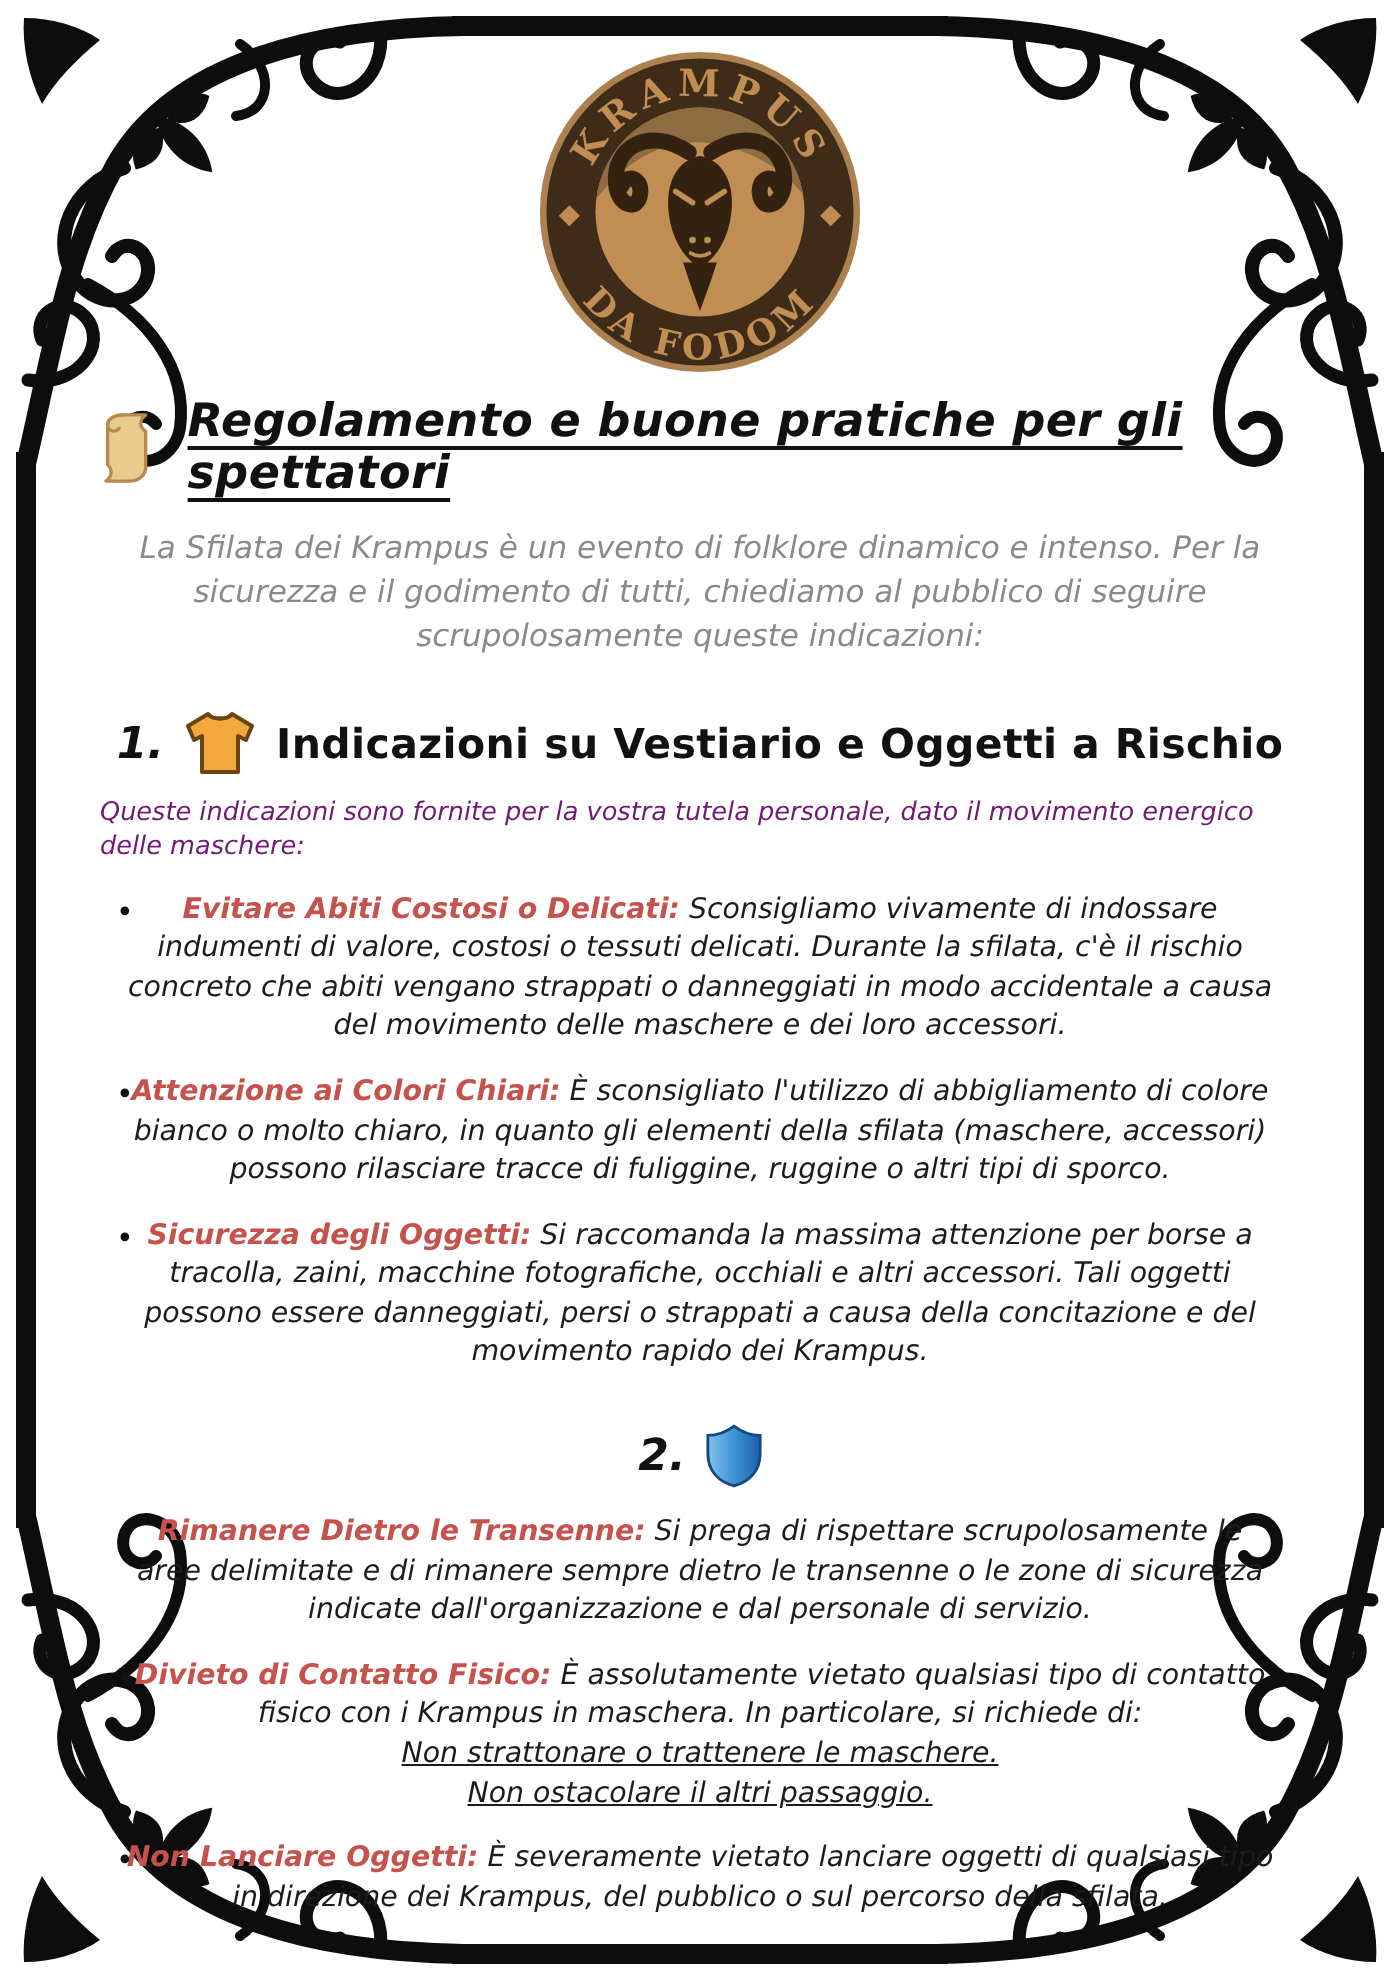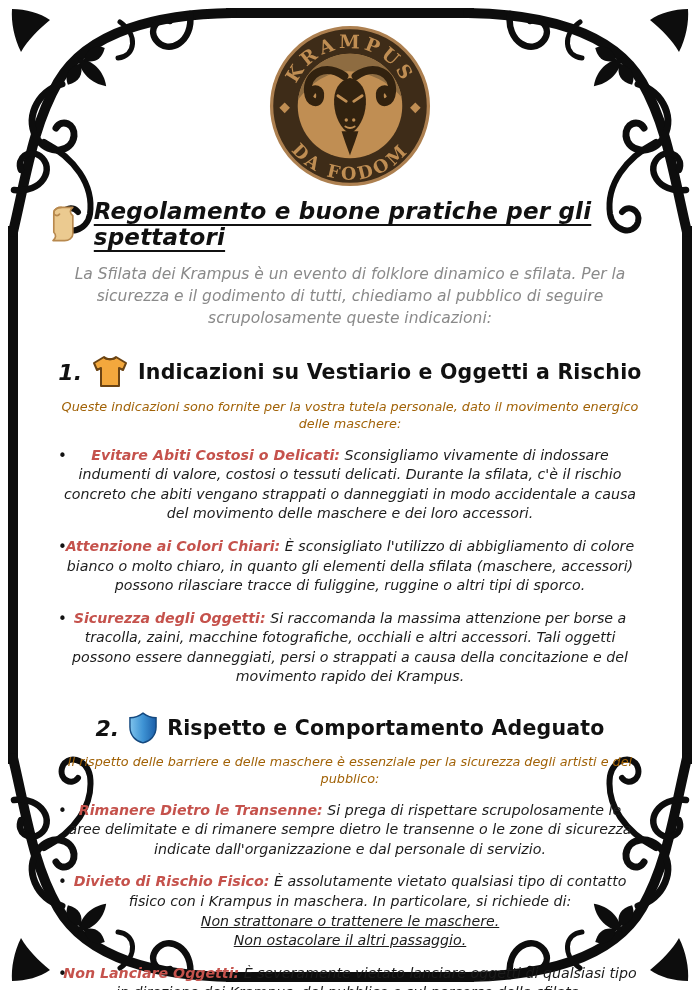--- a/index.html
+++ b/index.html
@@ -27,22 +27,22 @@
   .intro{
     margin-top:13px;width:612px;text-align:center;
     font-size:15.5px;line-height:1.42;font-style:italic;color:#8a8a8a;
   }
   .section-heading{
     display:flex;align-items:center;gap:10px;margin-top:26px;
   }
   .section-number{font-size:22px;font-weight:600;font-style:italic;color:#111;}
   .section-title{font-size:20.5px;font-weight:600;color:#111;letter-spacing:.2px;}
   .section-sub{
-    margin-top:9px;width:600px;text-align:center;
-    font-size:12.8px;font-style:italic;color:#a16207;line-height:1.35;
+    margin-top:9px;width:600px;text-align:left;
+    font-size:12.8px;font-style:italic;color:#701a75;line-height:1.35;
   }
   ul.bullets{
     list-style:none;margin:13px 0 0 0;padding:0;width:596px;
   }
   ul.bullets li{
     position:relative;text-align:center;
     font-size:14.2px;line-height:1.38;font-style:italic;font-weight:500;
     margin-bottom:13px;padding:0 10px;
   }
   ul.bullets li .dot{
@@ -118,21 +118,21 @@
   </svg>
 
   <div class="title-row">
     <svg width="34" height="42" viewBox="0 0 36 44">
       <path d="M7,8 C7,4 12,2 16,2 L30,2 C26,5 26,9 30,12 L30,34 C30,39 25,42 20,42 L6,42 C10,39 10,35 7,32 Z" fill="#ebca90" stroke="#b8894e" stroke-width="2" stroke-linejoin="round"></path>
       <path d="M16,2 C12,2 7,4 7,8 C7,12 12,13 14,10" fill="none" stroke="#b8894e" stroke-width="2" stroke-linecap="round"></path>
     </svg>
     <div class="page-title">Regolamento e buone pratiche per gli spettatori</div>
   </div>
 
-  <div class="intro">La Sfilata dei Krampus è un evento di folklore dinamico e sfilata. Per la sicurezza e il godimento di tutti, chiediamo al pubblico di seguire scrupolosamente queste indicazioni:</div>
+  <div class="intro">La Sfilata dei Krampus è un evento di folklore dinamico e intenso. Per la sicurezza e il godimento di tutti, chiediamo al pubblico di seguire scrupolosamente queste indicazioni:</div>
 
   <div class="section-heading">
     <span class="section-number">1.</span>
     <svg width="36" height="34" viewBox="0 0 36 34">
       <path d="M12,2 L2,8 L5,15 L9,13 L9,31 L27,31 L27,13 L31,15 L34,8 L24,2 C22,5 14,5 12,2 Z" fill="#f3a83d" stroke="#6b4414" stroke-width="2" stroke-linejoin="round"></path>
       <path d="M12,2 C14,5 22,5 24,2" fill="none" stroke="#6b4414" stroke-width="2"></path>
     </svg>
     <span class="section-title">Indicazioni su Vestiario e Oggetti a Rischio</span>
   </div>
   <div class="section-sub">Queste indicazioni sono fornite per la vostra tutela personale, dato il movimento energico delle maschere:</div>
@@ -160,33 +160,31 @@
     <svg width="28" height="32" viewBox="0 0 30 34">
       <defs>
         <linearGradient id="sg" x1="0" y1="0" x2="1" y2="0">
           <stop offset="0" stop-color="#7fc3ec"></stop>
           <stop offset="0.5" stop-color="#3e93d4"></stop>
           <stop offset="1" stop-color="#1b5ea8"></stop>
         </linearGradient>
       </defs>
       <path d="M15,1 C11,4 6,6 1,6 L1,16 C1,25 7,31 15,33 C23,31 29,25 29,16 L29,6 C24,6 19,4 15,1 Z" fill="url(#sg)" stroke="#14487e" stroke-width="1.5"></path>
     </svg>
-    <span class="section-title">Rispetto e Comportamento Adeguato</span>
   </div>
-  <div class="section-sub">Il rispetto delle barriere e delle maschere è essenziale per la sicurezza degli artisti e del pubblico:</div>
 
   <ul class="bullets">
     <li>
       <span class="dot">•</span>
       <span class="lead">Rimanere Dietro le Transenne:</span>
       <span>Si prega di rispettare scrupolosamente le aree delimitate e di rimanere sempre dietro le transenne o le zone di sicurezza indicate dall'organizzazione e dal personale di servizio.</span>
     </li>
     <li>
       <span class="dot">•</span>
-      <span class="lead">Divieto di Rischio Fisico:</span>
+      <span class="lead">Divieto di Contatto Fisico:</span>
       <span>È assolutamente vietato qualsiasi tipo di contatto fisico con i Krampus in maschera. In particolare, si richiede di:</span>
       <div class="subline">Non strattonare o trattenere le maschere.</div>
       <div class="subline">Non ostacolare il altri passaggio.</div>
     </li>
     <li>
       <span class="dot">•</span>
       <span class="lead">Non Lanciare Oggetti:</span>
       <span>È severamente vietato lanciare oggetti di qualsiasi tipo in direzione dei Krampus, del pubblico o sul percorso della sfilata.</span>
     </li>
   </ul>

